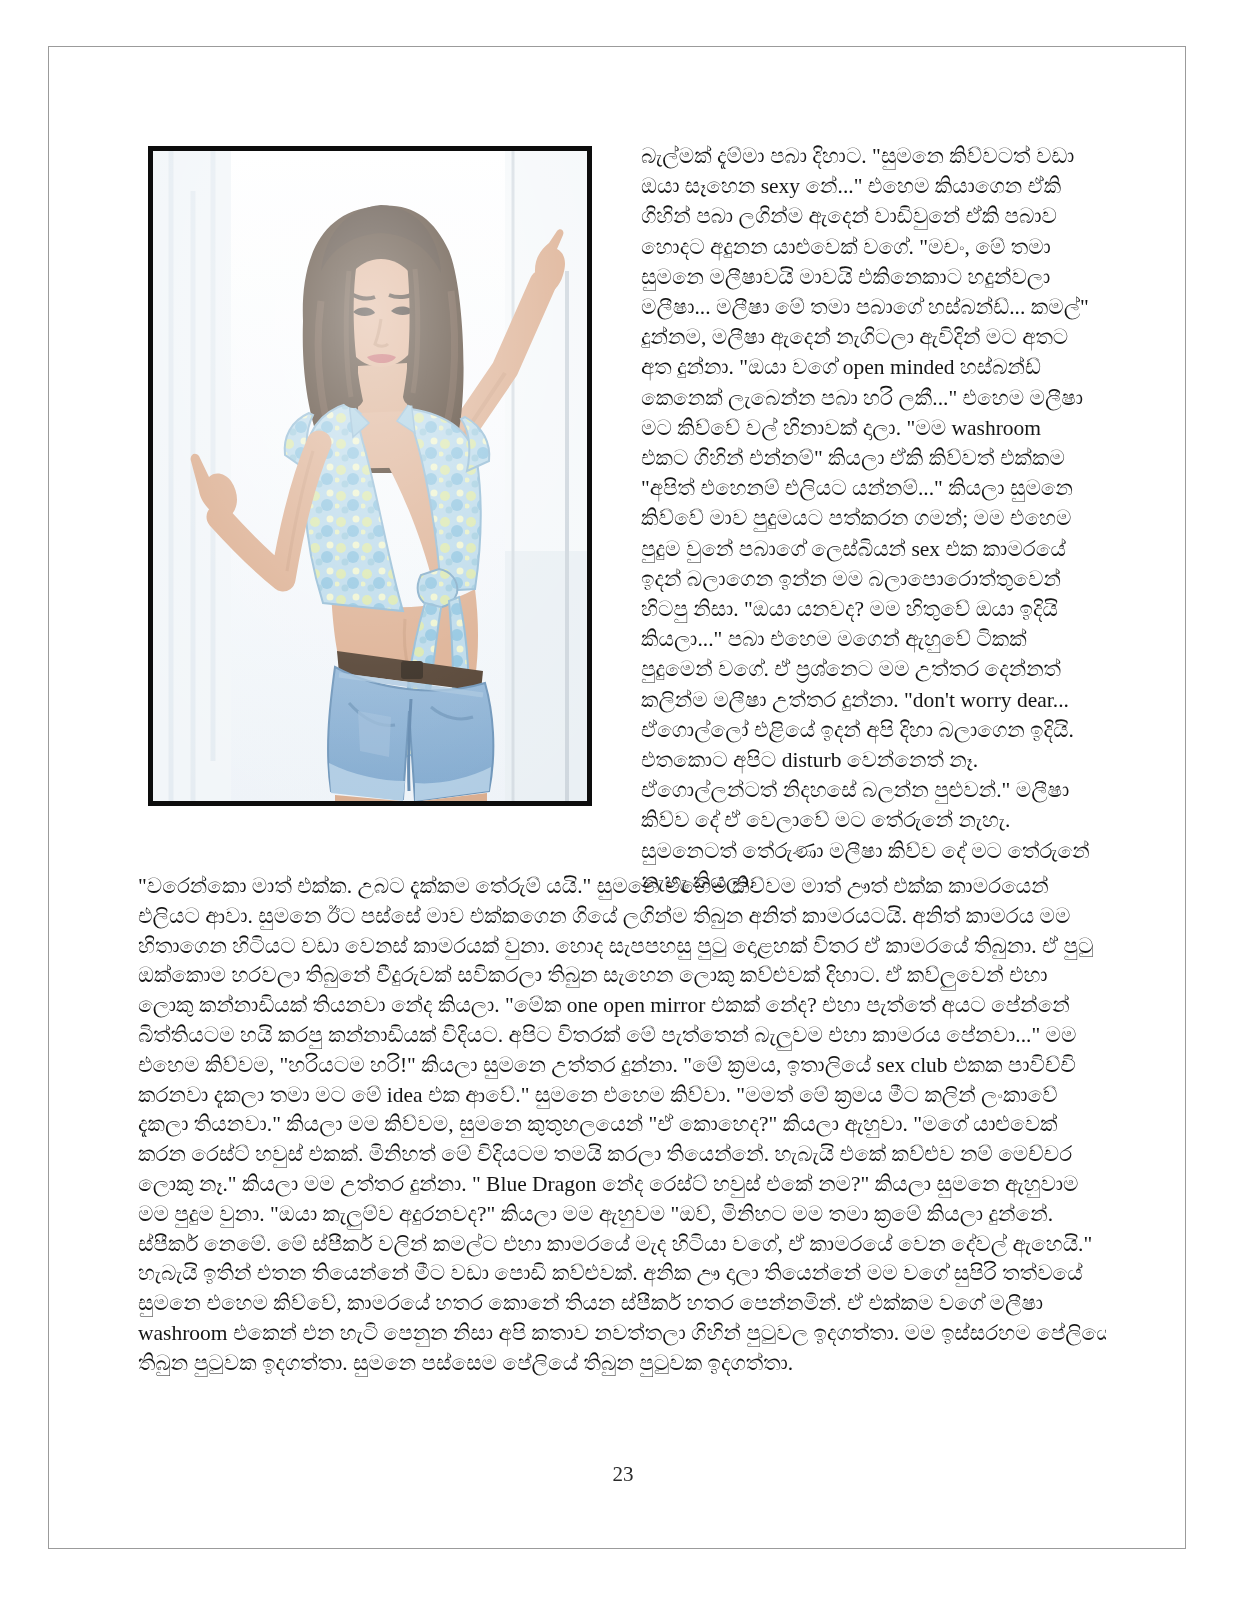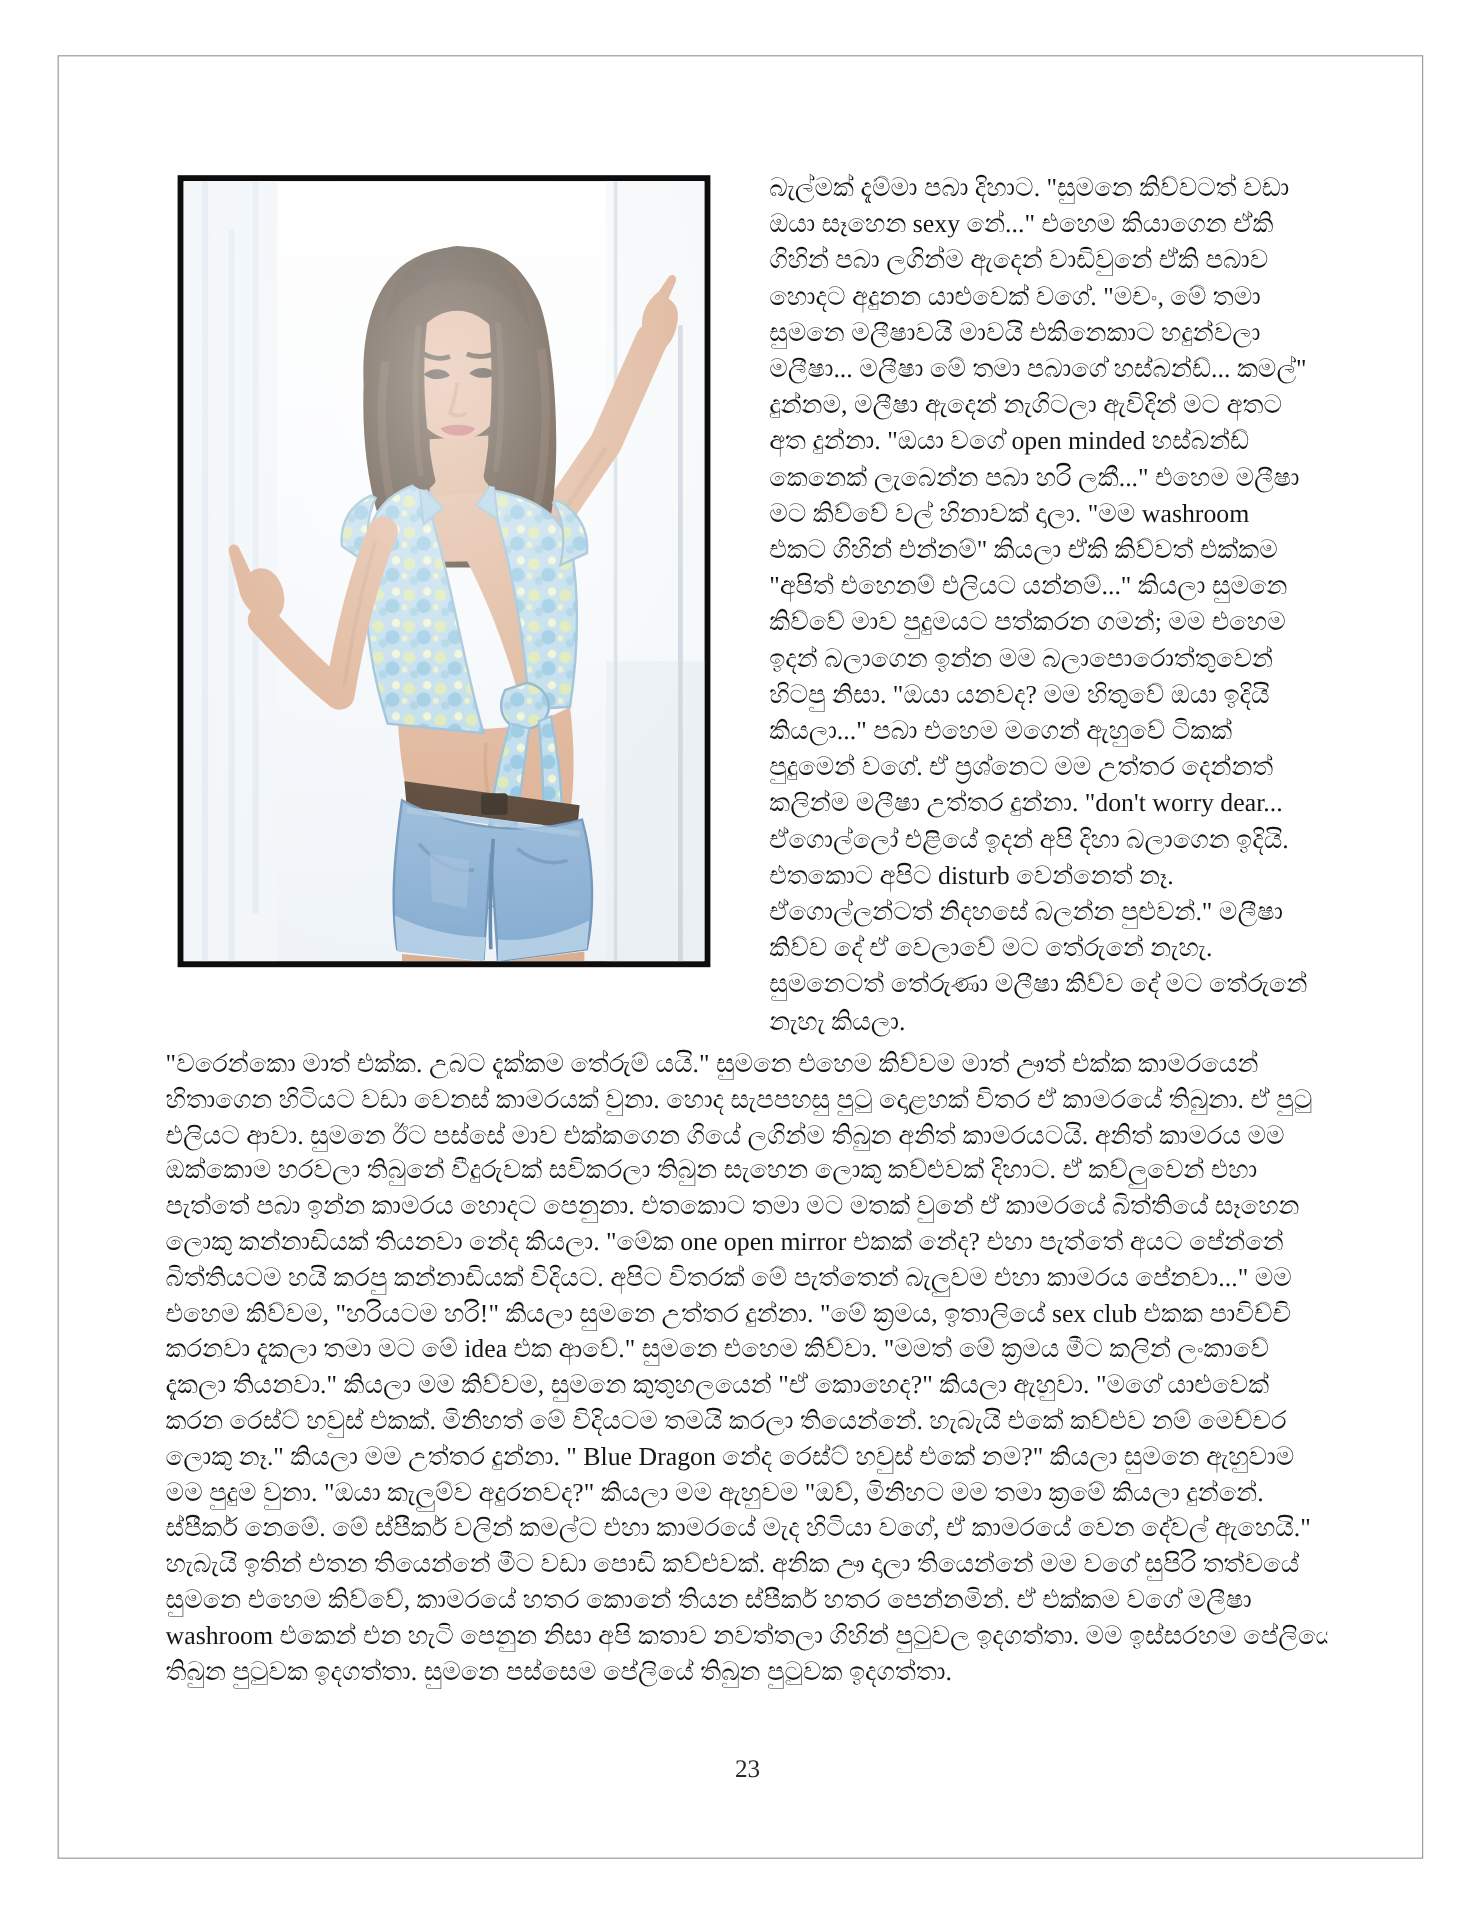--- a/index.html
+++ b/index.html
@@ -147,39 +147,39 @@
     <div class="tline">හොදට අදුනන යාළුවෙක් වගේ. "මචං, මේ තමා</div>
     <div class="tline">සුමනෙ මලීෂාවයි මාවයි එකිනෙකාට හදුන්වලා</div>
     <div class="tline">මලීෂා... මලීෂා මේ තමා පබාගේ හස්බන්ඩ්... කමල්"</div>
     <div class="tline">දුන්නම, මලීෂා ඇදෙන් නැගිටලා ඇවිදින් මට අතට</div>
     <div class="tline">අත දුන්නා. "ඔයා වගේ open minded හස්බන්ඩ්</div>
     <div class="tline">කෙනෙක් ලැබෙන්න පබා හරි ලකී..." එහෙම මලීෂා</div>
     <div class="tline">මට කිව්වේ වල් හිනාවක් දාලා. "මම washroom</div>
     <div class="tline">එකට ගිහින් එන්නම්" කියලා ඒකි කිව්වත් එක්කම</div>
     <div class="tline">"අපිත් එහෙනම් එලියට යන්නම්..." කියලා සුමනෙ</div>
     <div class="tline">කිව්වේ මාව පුදුමයට පත්කරන ගමන්; මම එහෙම</div>
+    <div class="tline">පුදුම වුනේ පබාගේ ලෙස්බියන් sex එක කාමරයේ</div>
     <div class="tline">ඉදන් බලාගෙන ඉන්න මම බලාපොරොත්තුවෙන්</div>
     <div class="tline">හිටපු නිසා. "ඔයා යනවද? මම හිතුවේ ඔයා ඉදියි</div>
     <div class="tline">කියලා..." පබා එහෙම මගෙන් ඇහුවේ ටිකක්</div>
     <div class="tline">පුදුමෙන් වගේ. ඒ ප්‍රශ්නෙට මම උත්තර දෙන්නත්</div>
     <div class="tline">කලින්ම මලීෂා උත්තර දුන්නා. "don't worry dear...</div>
     <div class="tline">ඒගොල්ලෝ එළියේ ඉදන් අපි දිහා බලාගෙන ඉදියි.</div>
     <div class="tline">එතකොට අපිට disturb වෙන්නෙත් නෑ.</div>
     <div class="tline">ඒගොල්ලන්ටත් නිදහසේ බලන්න පුළුවන්." මලීෂා</div>
     <div class="tline">කිව්ව දේ ඒ වෙලාවේ මට තේරුනේ නැහැ.</div>
     <div class="tline">සුමනෙටත් තේරුණා මලීෂා කිව්ව දේ මට තේරුනේ</div>
     <div class="tline">නැහැ කියලා.</div>
   </div>
 
 <div class="body-text">
     <div class="tline">"වරෙන්කො මාත් එක්ක. උබට දැක්කම තේරුම් යයි." සුමනෙ එහෙම කිව්වම මාත් ඌත් එක්ක කාමරයෙන්</div>
+    <div class="tline">එලියට ආවා. සුමනෙ ඊට පස්සේ මාව එක්කගෙන ගියේ ලගින්ම තිබුන අනිත් කාමරයටයි. අනිත් කාමරය මම</div>
     <div class="tline">හිතාගෙන හිටියට වඩා වෙනස් කාමරයක් වුනා. හොද සැපපහසු පුටු දොළහක් විතර ඒ කාමරයේ තිබුනා. ඒ පුටු</div>
-    <div class="tline">එලියට ආවා. සුමනෙ ඊට පස්සේ මාව එක්කගෙන ගියේ ලගින්ම තිබුන අනිත් කාමරයටයි. අනිත් කාමරය මම</div>
     <div class="tline">ඔක්කොම හරවලා තිබුනේ වීදුරුවක් සවිකරලා තිබුන සැහෙන ලොකු කව්ළුවක් දිහාට. ඒ කව්ලුවෙන් එහා</div>
-    <div class="tline">පැත්තේ පබා ඉන්න කාමරය හොදට පෙනුනා. එතකොට තමා මට මතක් වුනේ ඒ කාමරයේ බිත්තියේ සෑහෙන</div>
     <div class="tline">ලොකු කන්නාඩියක් තියනවා නේද කියලා. "මේක one open mirror එකක් නේද? එහා පැත්තේ අයට පේන්නේ</div>
     <div class="tline">බිත්තියටම හයි කරපු කන්නාඩියක් විදියට. අපිට විතරක් මේ පැත්තෙන් බැලුවම එහා කාමරය පේනවා..." මම</div>
     <div class="tline">එහෙම කිව්වම, "හරියටම හරි!" කියලා සුමනෙ උත්තර දුන්නා. "මේ ක්‍රමය, ඉතාලියේ sex club එකක පාවිච්චි</div>
     <div class="tline">කරනවා දැකලා තමා මට මේ idea එක ආවේ." සුමනෙ එහෙම කිව්වා. "මමත් මේ ක්‍රමය මීට කලින් ලංකාවේ</div>
     <div class="tline">දැකලා තියනවා." කියලා මම කිව්වම, සුමනෙ කුතුහලයෙන් "ඒ කොහෙද?" කියලා ඇහුවා. "මගේ යාළුවෙක්</div>
     <div class="tline">කරන රෙස්ට් හවුස් එකක්. මිනිහත් මේ විදියටම තමයි කරලා තියෙන්නේ. හැබැයි එකේ කව්ළුව නම් මෙච්චර</div>
     <div class="tline">ලොකු නෑ." කියලා මම උත්තර දුන්නා. " Blue Dragon නේද රෙස්ට් හවුස් එකේ නම?" කියලා සුමනෙ ඇහුවාම</div>
     <div class="tline">මම පුදුම වුනා. "ඔයා කැලුම්ව අදුරනවද?" කියලා මම ඇහුවම "ඔව්, මිනිහට මම තමා ක්‍රමේ කියලා දුන්නේ.</div>
     <div class="tline">ස්පීකර් නෙමේ. මේ ස්පීකර් වලින් කමල්ට එහා කාමරයේ මැද හිටියා වගේ, ඒ කාමරයේ වෙන දේවල් ඇහෙයි."</div>
     <div class="tline">හැබැයි ඉතින් එතන තියෙන්නේ මීට වඩා පොඩි කව්ළුවක්. අනික ඌ දාලා තියෙන්නේ මම වගේ සුපිරි තත්වයේ</div>

